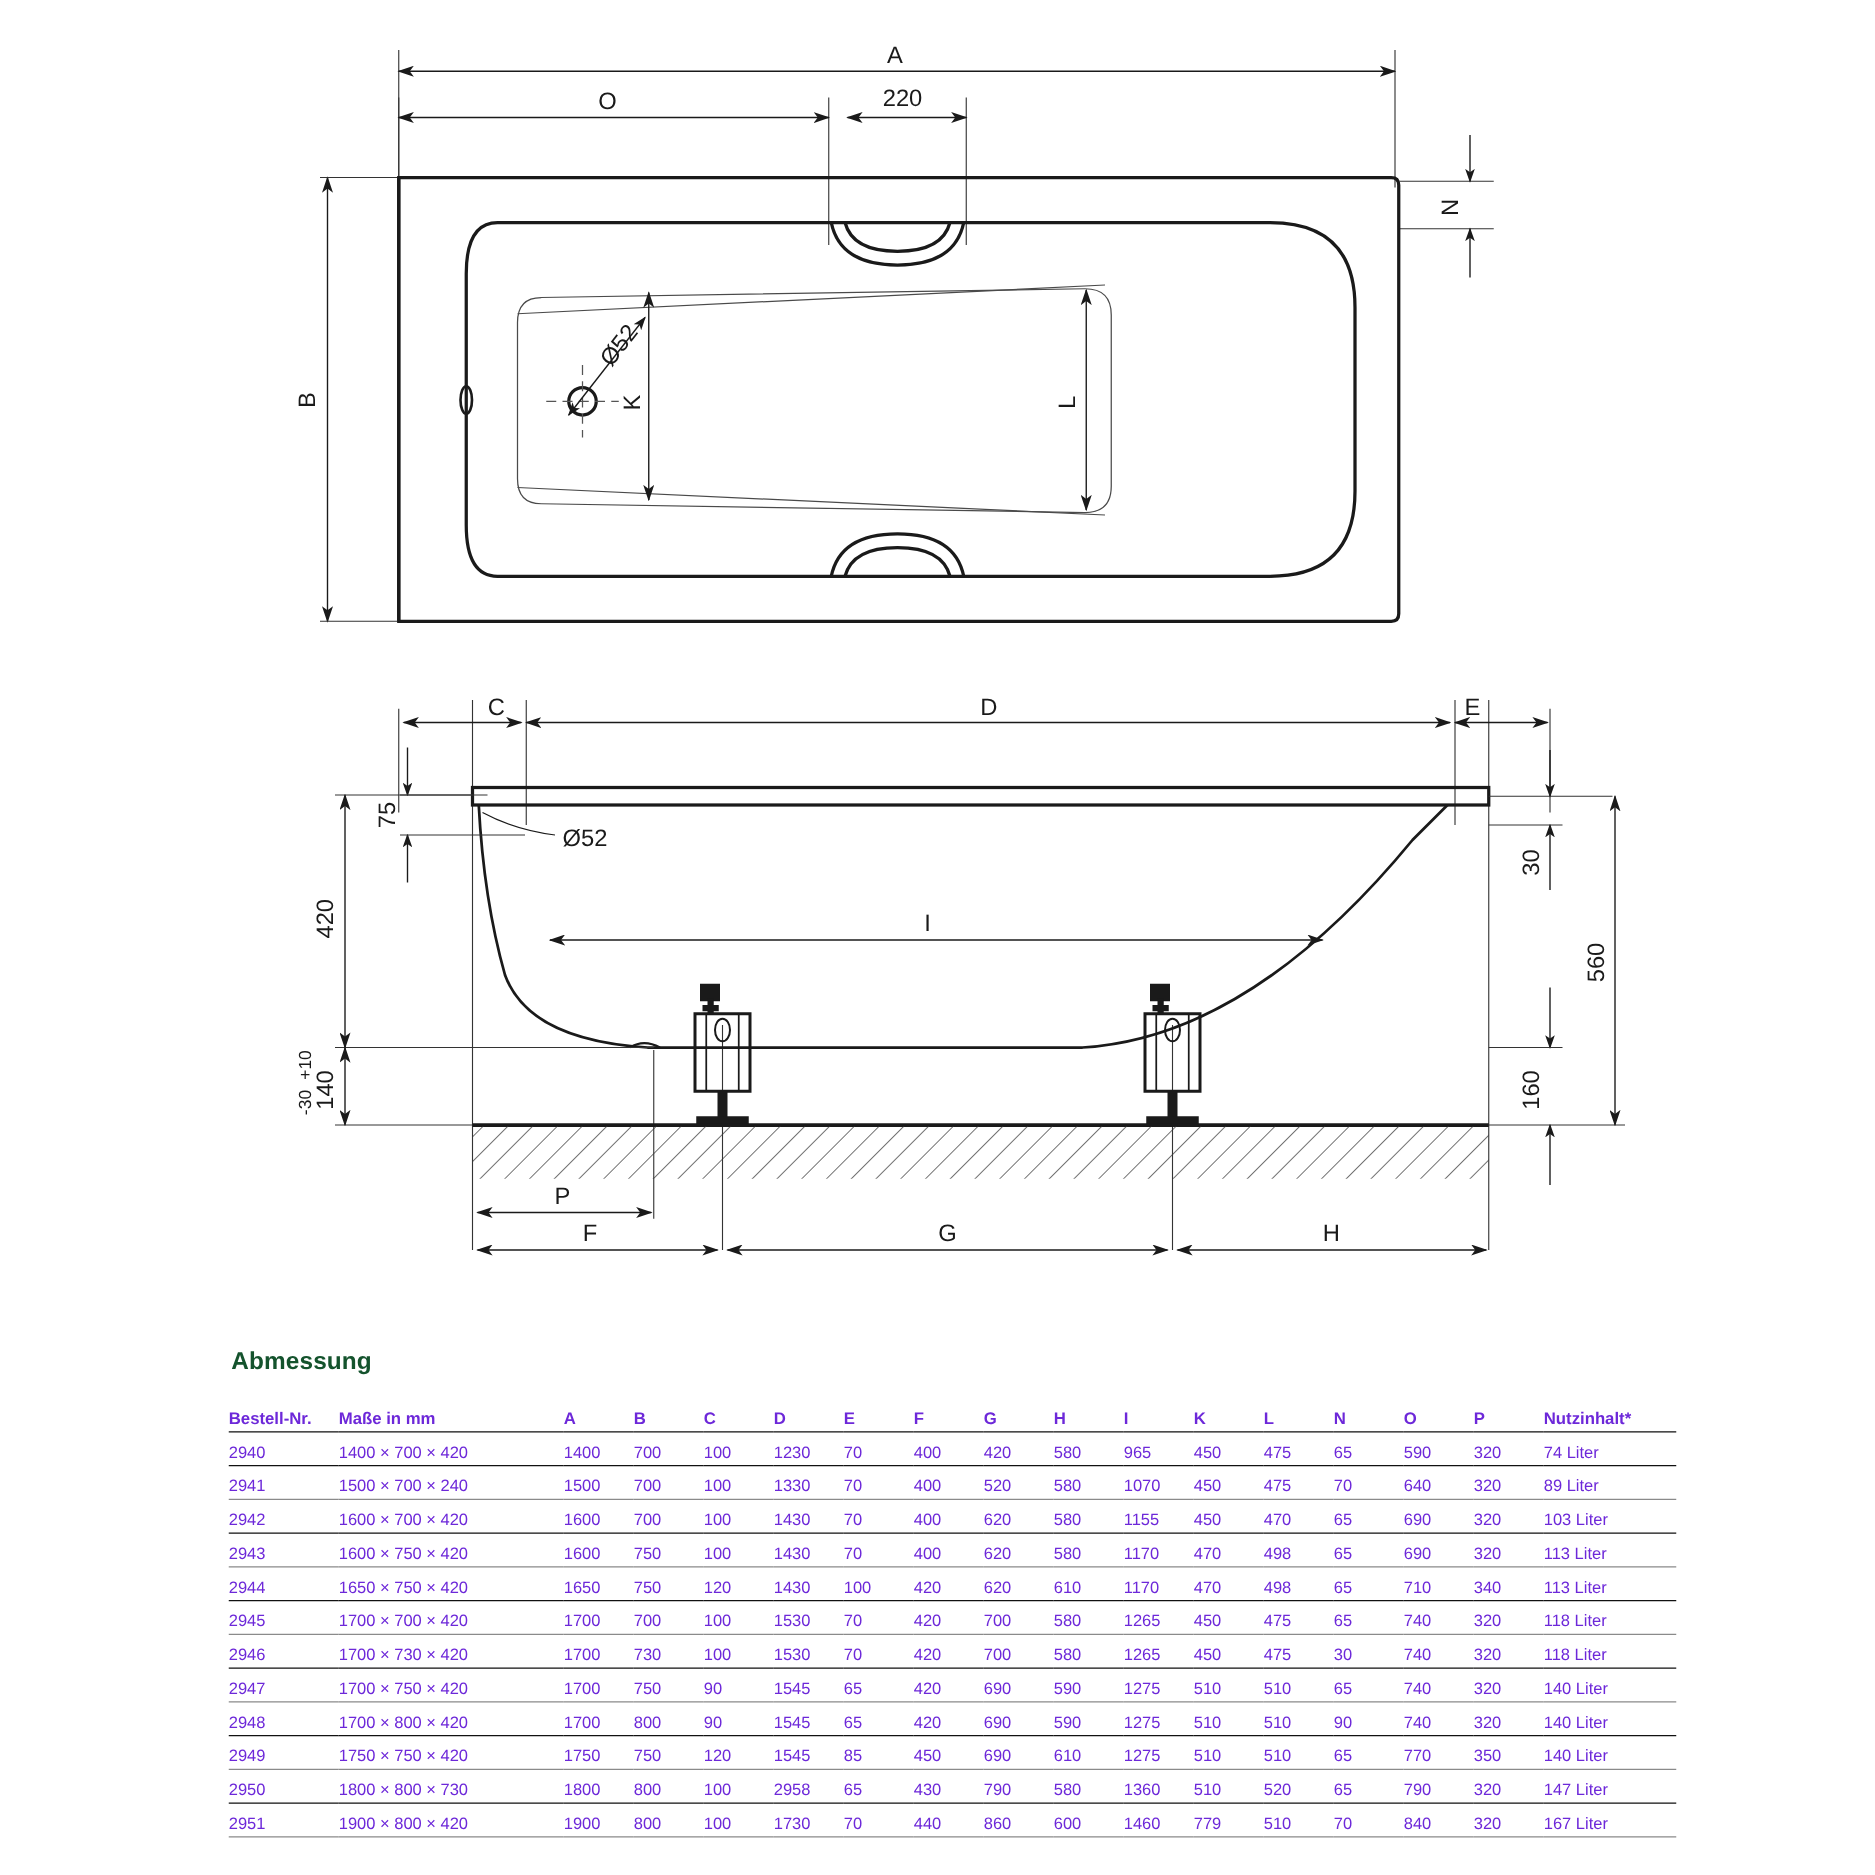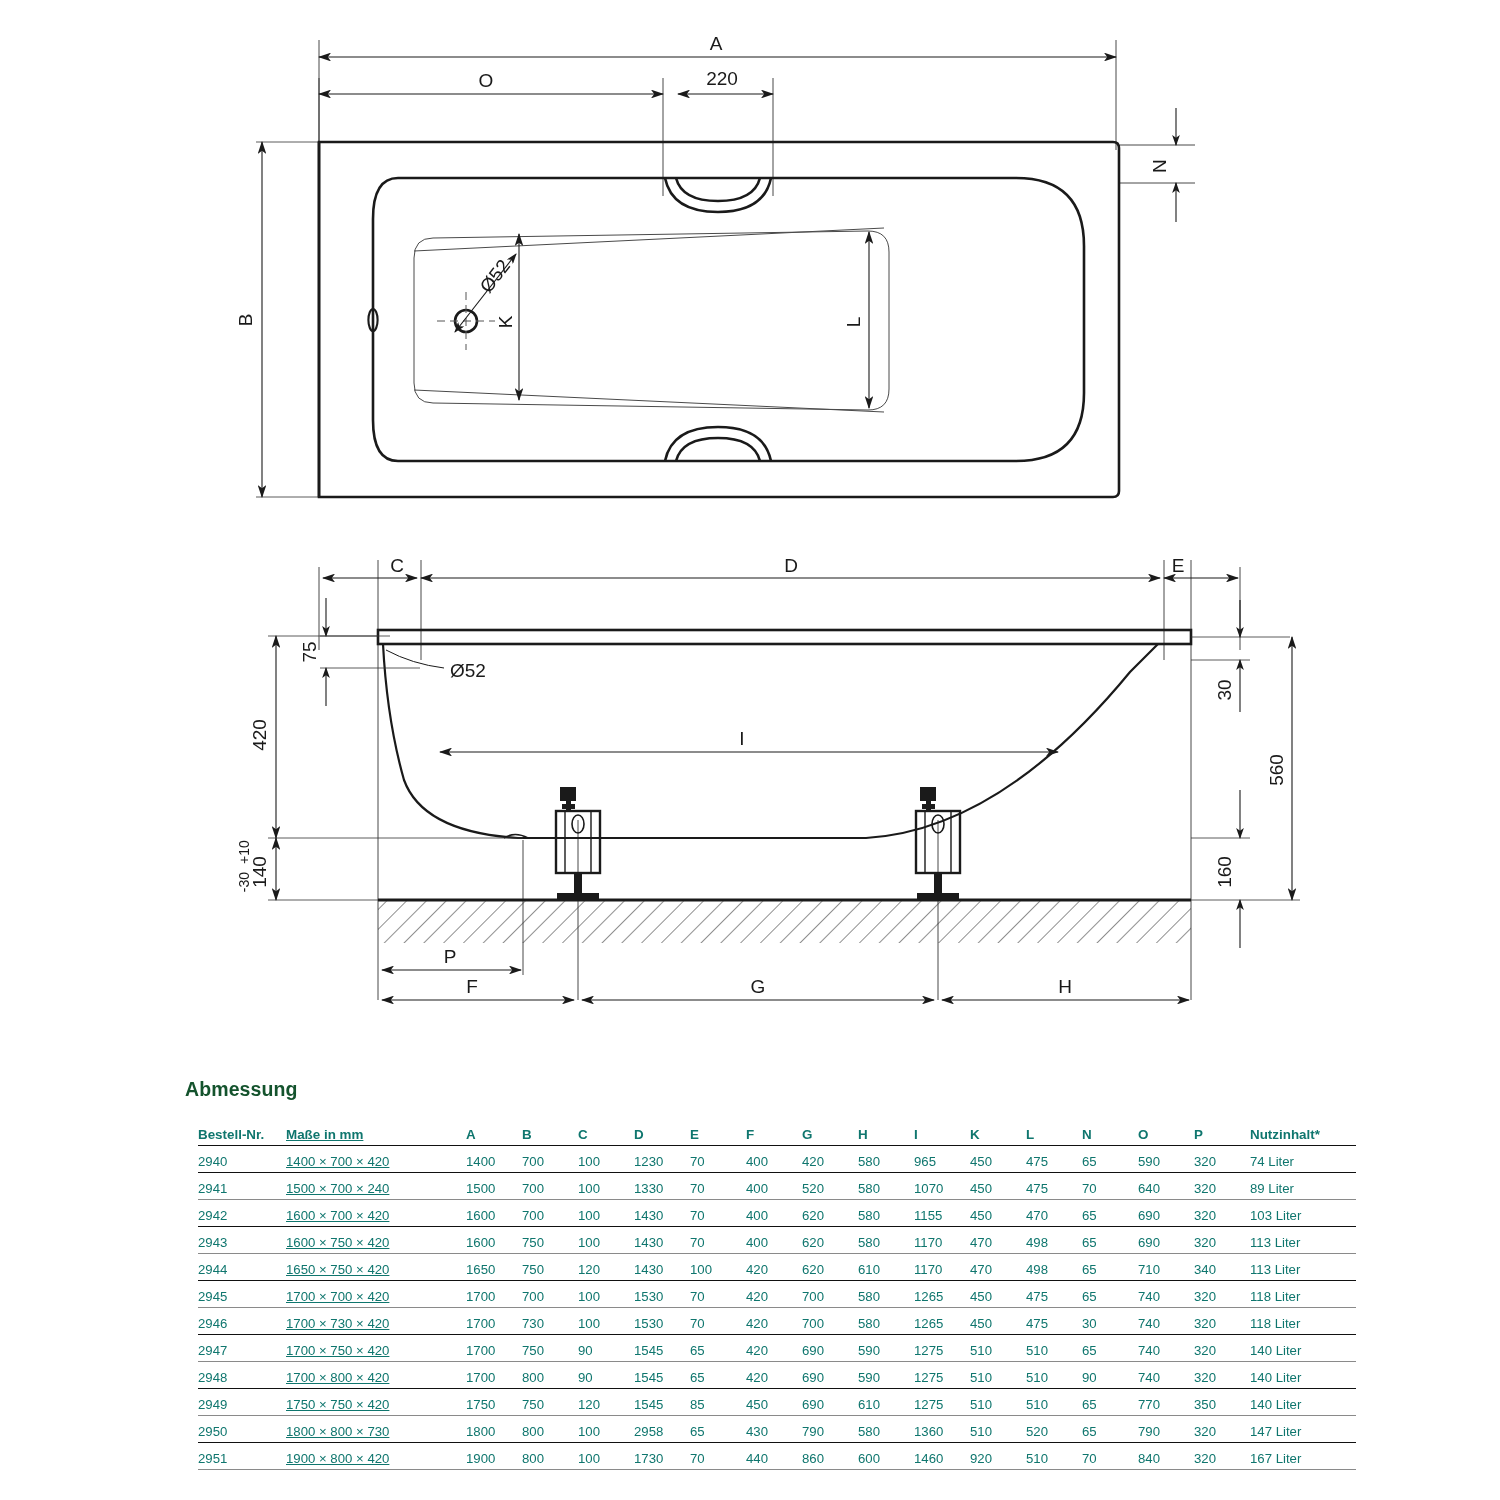--- a/index.html
+++ b/index.html
@@ -38,25 +38,25 @@
     position: absolute;
     left: 185px;
     top: 18px;
     font-size: 19.5px;
     font-weight: bold;
     letter-spacing: 0.1px;
     color: #14532d;
   }
   table.dims {
     position: absolute;
-    left: 198px;
+    left: 183px;
     top: 62px;
     border-collapse: collapse;
     font-size: 13.2px;
-    color: #0f766e;
+    color: #6d28d9;
   }
   table.dims th, table.dims td {
     text-align: left;
     vertical-align: bottom;
     padding: 0 0 3px 0;
     height: 24px;
     font-weight: normal;
     white-space: nowrap;
   }
   table.dims th {
@@ -69,21 +69,21 @@
     border-bottom: 1.4px solid #111;
     padding-bottom: 3px;
     padding-right: 14px;
     min-width: 10px;
   }
   table.dims tr.alt td > span, table.dims tr.alt th > span {
     border-bottom-color: #8a8a8a;
   }
   table.dims td.c-order > span { width: 74px; }
   table.dims td.c-size > span,
-  table.dims th.c-size > span { width: 166px; text-decoration: underline; }
+  table.dims th.c-size > span { width: 166px; }
   table.dims td.c-num > span,
   table.dims th.c-num > span { width: 42px; }
   table.dims td.c-vol > span,
   table.dims th.c-vol > span { width: 92px; }
   table.dims th.c-order > span { width: 74px; }
 </style>
 </head>
 <body>
 
 <div id="drawing-root">
@@ -1008,21 +1008,21 @@
           <td class="c-num">
               <span>860</span>
             </td>
           <td class="c-num">
               <span>600</span>
             </td>
           <td class="c-num">
               <span>1460</span>
             </td>
           <td class="c-num">
-              <span>920</span>
+              <span>779</span>
             </td>
           <td class="c-num">
               <span>510</span>
             </td>
           <td class="c-num">
               <span>70</span>
             </td>
           <td class="c-num">
               <span>840</span>
             </td>

